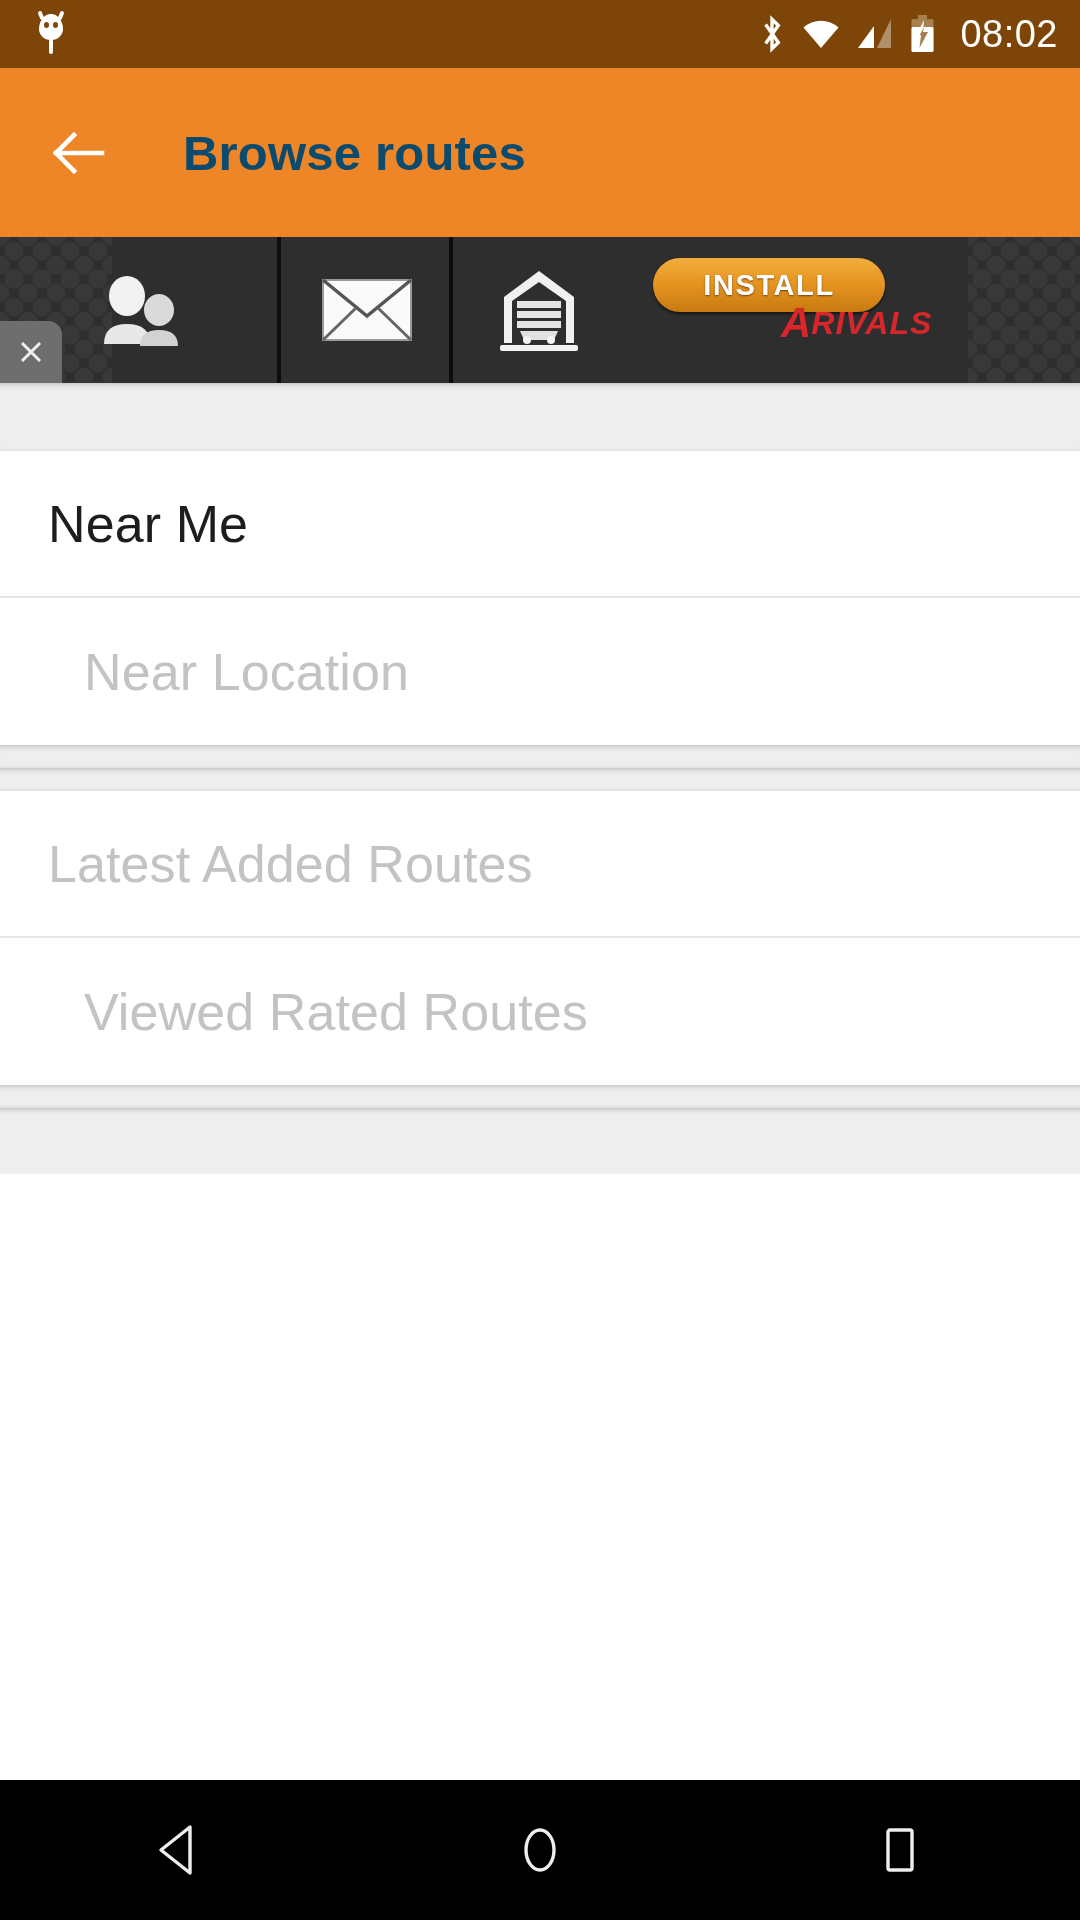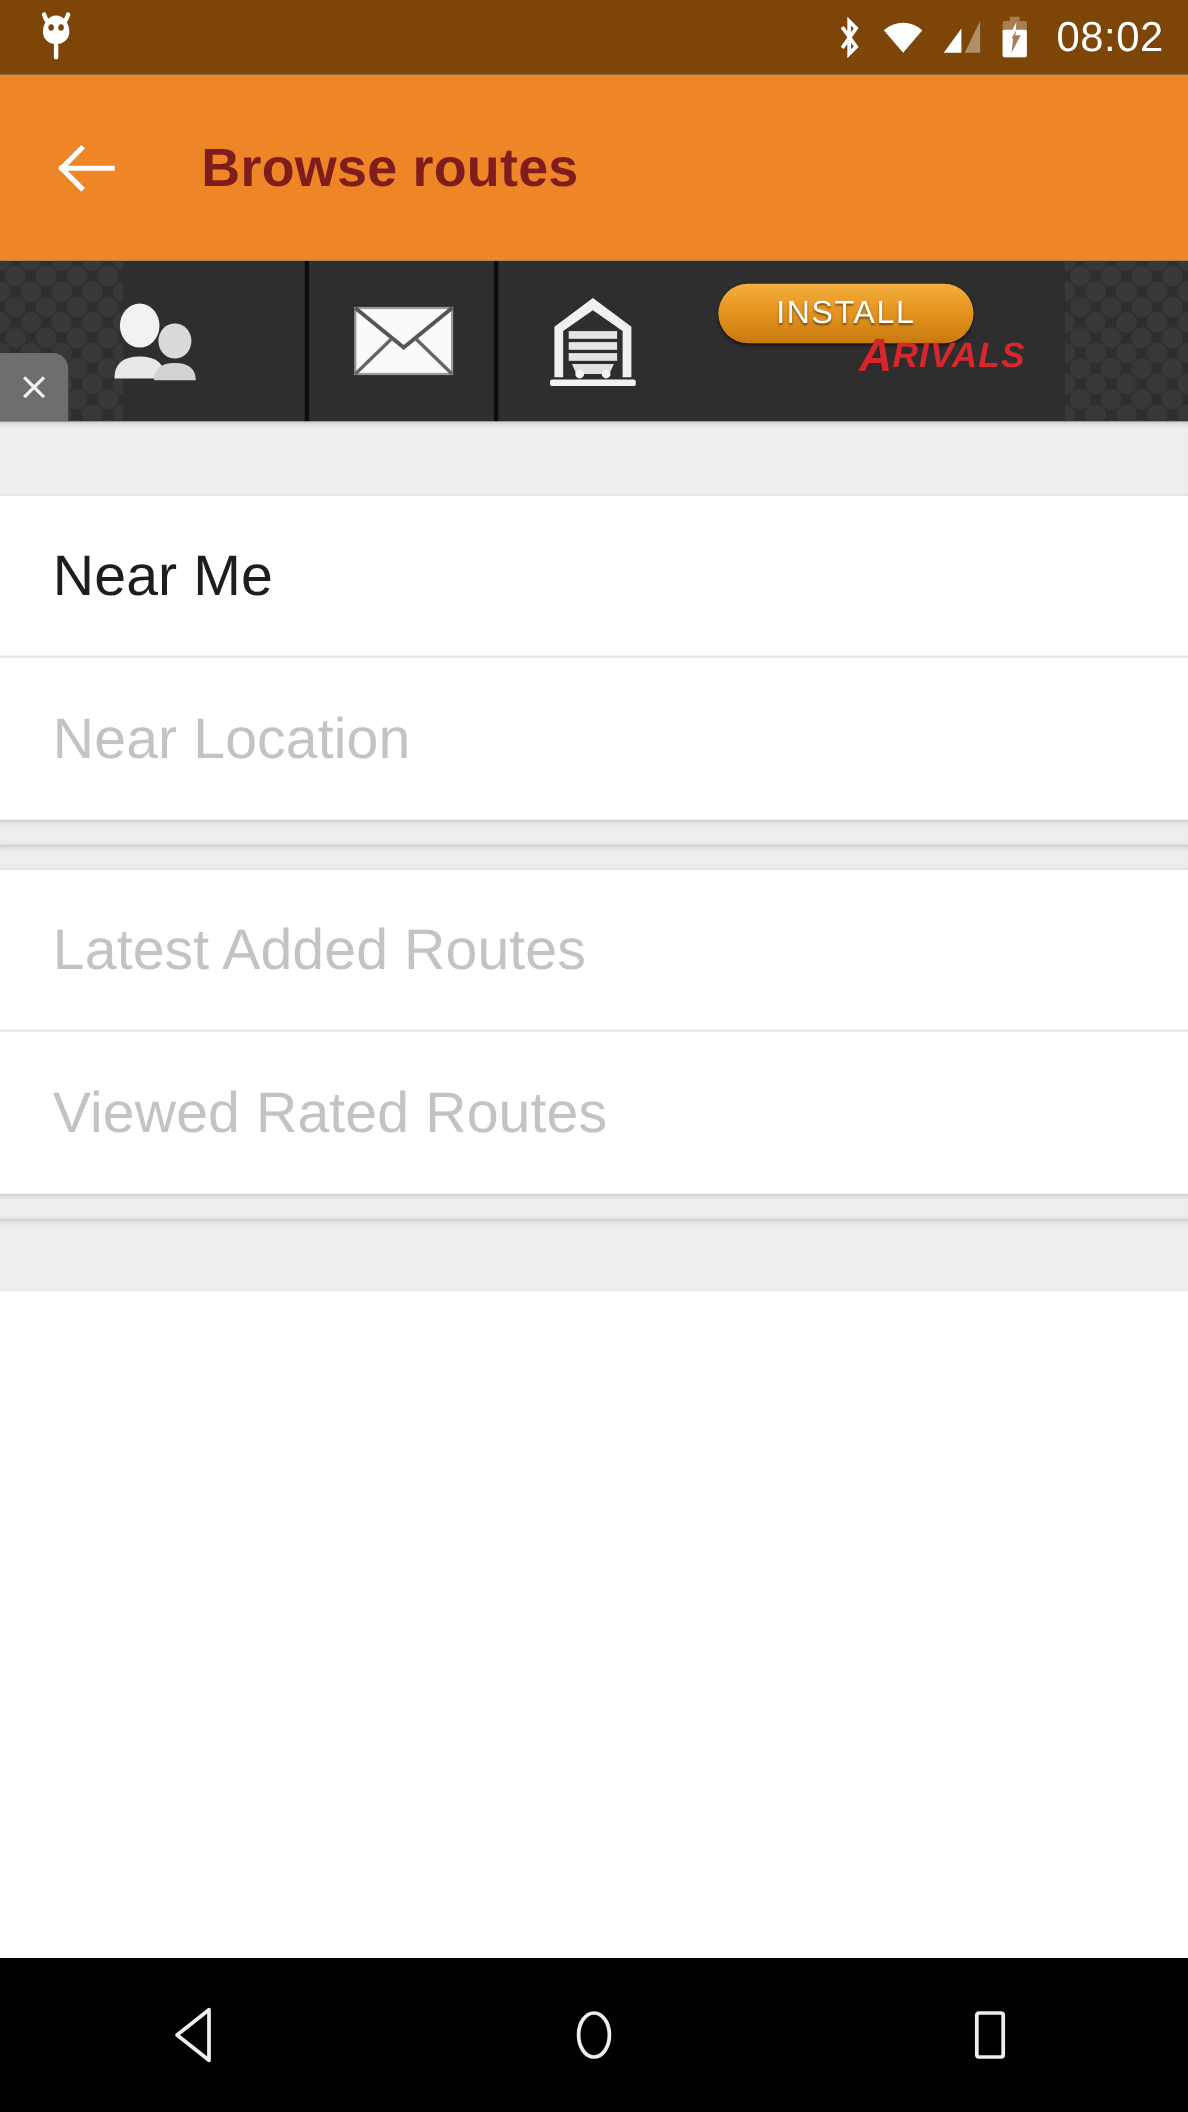--- a/index.html
+++ b/index.html
@@ -60,21 +60,21 @@
 
   
   .appbar {
     height:169px;
     background:#ee8526;
     display:flex; align-items:center;
     padding-left:50px;
   }
   .back-arrow { width:56px; height:56px; flex:0 0 auto; }
   .appbar-title {
-    color:#7f1d1d;
+    color:#0c4a6e;
     font-size:49px;
     font-weight:700;
     margin-left:77px;
     letter-spacing:0.2px;
     white-space:nowrap;
   }
 
   
   .ad {
     position:relative;
@@ -118,21 +118,21 @@
   .install-wrap { position:relative; width:300px; height:120px; }
   .install-btn {
     position:absolute; left:0; top:8px;
     width:232px; height:54px;
     border-radius:27px;
     background:linear-gradient(180deg,#f3ae3e 0%, #e59420 48%, #c87a10 100%);
     box-shadow:0 2px 3px rgba(0,0,0,.55);
     display:flex; align-items:center; justify-content:center;
   }
   .install-label {
-    color:#ffffff; font-size:29px; font-weight:400;
+    color:#ffffff; font-size:29px; font-weight:700;
     letter-spacing:1.6px;
     text-shadow:0 1px 2px rgba(0,0,0,.5);
     font-family:"Liberation Sans", sans-serif;
   }
   .rivals-logo {
     position:absolute; left:128px; top:52px;
     display:flex; align-items:center;
     filter:blur(.4px);
   }
   .rivals-mark {
@@ -176,21 +176,21 @@
     box-shadow:inset 0 7px 7px -7px rgba(0,0,0,.30);
   }
 
   .row {
     height:147px;
     background:#ffffff;
     display:flex; align-items:center;
     padding-left:48px;
     border-bottom:2px solid #e6e6e6;
   }
-  .row.no-rule { border-bottom:none; }
+  .row.no-rule { border-bottom:none;margin-left:36px; }
   .row-label {
     font-size:52px;
     line-height:1;
     letter-spacing:0.1px;
     white-space:nowrap;
   }
   .row.enabled  .row-label { color:#1d1d1d; }
   .row.disabled .row-label { color:#c3c3c3; }
 
   

